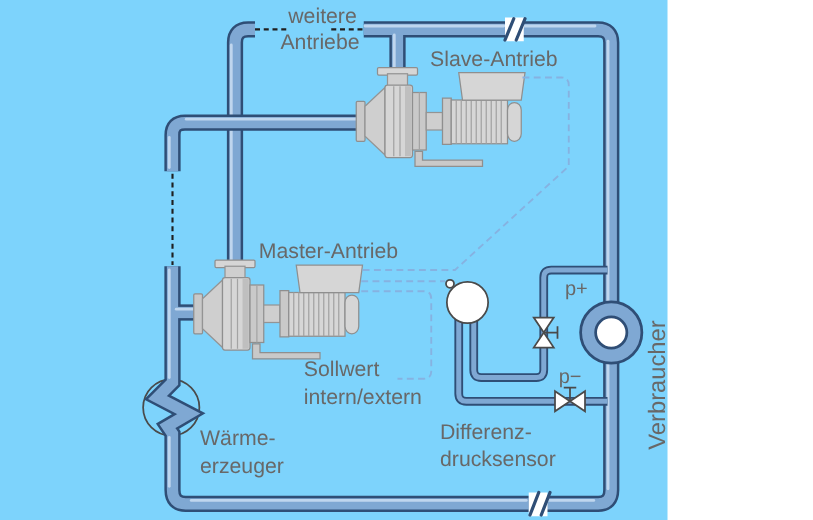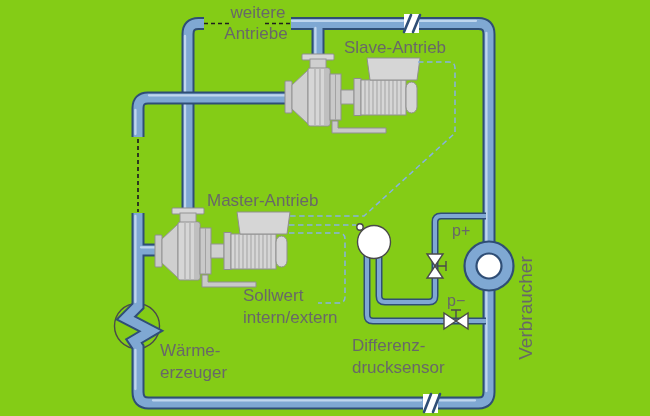--- a/index.html
+++ b/index.html
@@ -1,16 +1,16 @@
 <!DOCTYPE html>
 <html><head>
 <meta charset="utf-8">
 <style>
   html,body{margin:0;padding:0;background:#ffffff;}
-  .stage{width:650px;height:416px;position:relative;background:#84cc16;overflow:hidden;text-decoration:underline;}
+  .stage{width:534px;height:416px;position:relative;background:#7dd3fc;overflow:hidden;text-decoration:underline;}
   svg{display:block;}
   text{font-family:"Liberation Sans","DejaVu Sans",sans-serif;fill:#686868;}
   .lbl{font-size:17px;}
   .lblsm{font-size:16px;}
   .lblrot{font-size:19px;}
   
   .pipeDark{fill:none;stroke:#2f4e76;stroke-width:13;}
   .pipeFill{fill:none;stroke:#7fa8d3;stroke-width:9;}
   .pipeHi{fill:none;stroke:#c3d8ef;stroke-width:2.3;stroke-linecap:round;opacity:.95;}
   .thinDark{fill:none;stroke:#2f4e76;stroke-width:7;}

